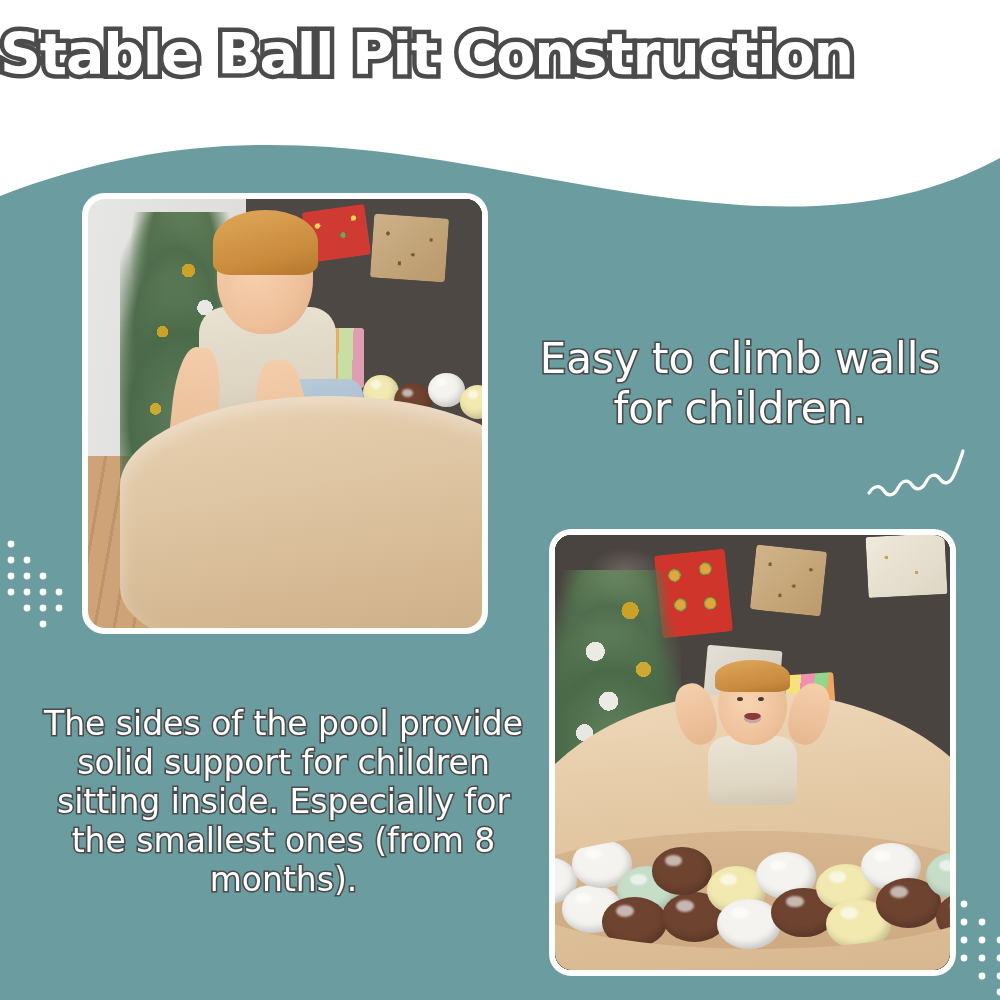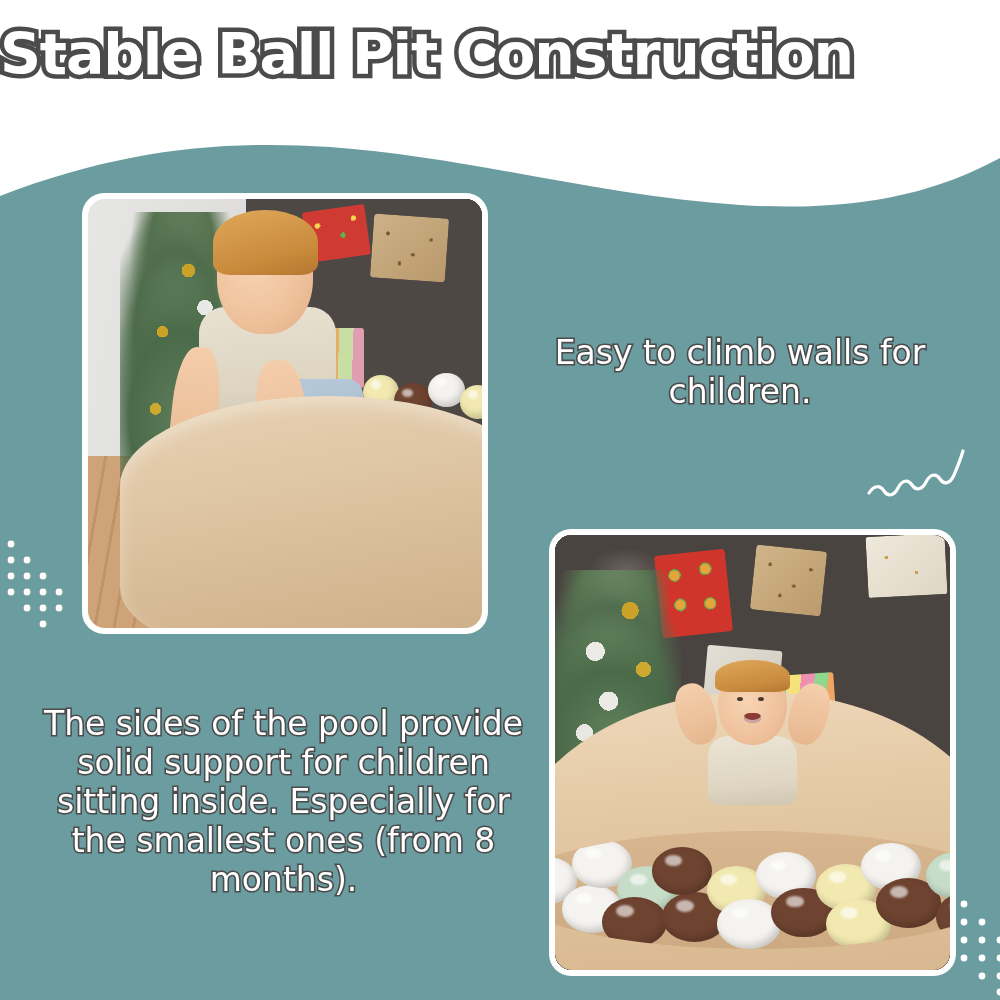--- a/index.html
+++ b/index.html
@@ -323,21 +323,21 @@
     color: #ffffff;
     font-family: "DejaVu Sans", sans-serif;
     font-weight: normal;
     text-align: center;
     -webkit-text-stroke: 3.2px #4b4b4b;
     paint-order: stroke fill;
     line-height: 1.18;
   }
   #text-right {
     left: 510px; top: 334px; width: 460px;
-    font-size: 33px;
+    font-size: 42px;
   }
   #text-left {
     left: 36px; top: 705px; width: 495px;
     font-size: 33px;
   }
 
   
   .deco { position: absolute; z-index: 22; pointer-events: none; }
   #squiggle { left: 866px; top: 443px; }
   #dots-left { left: 6px;  top: 538px; }

